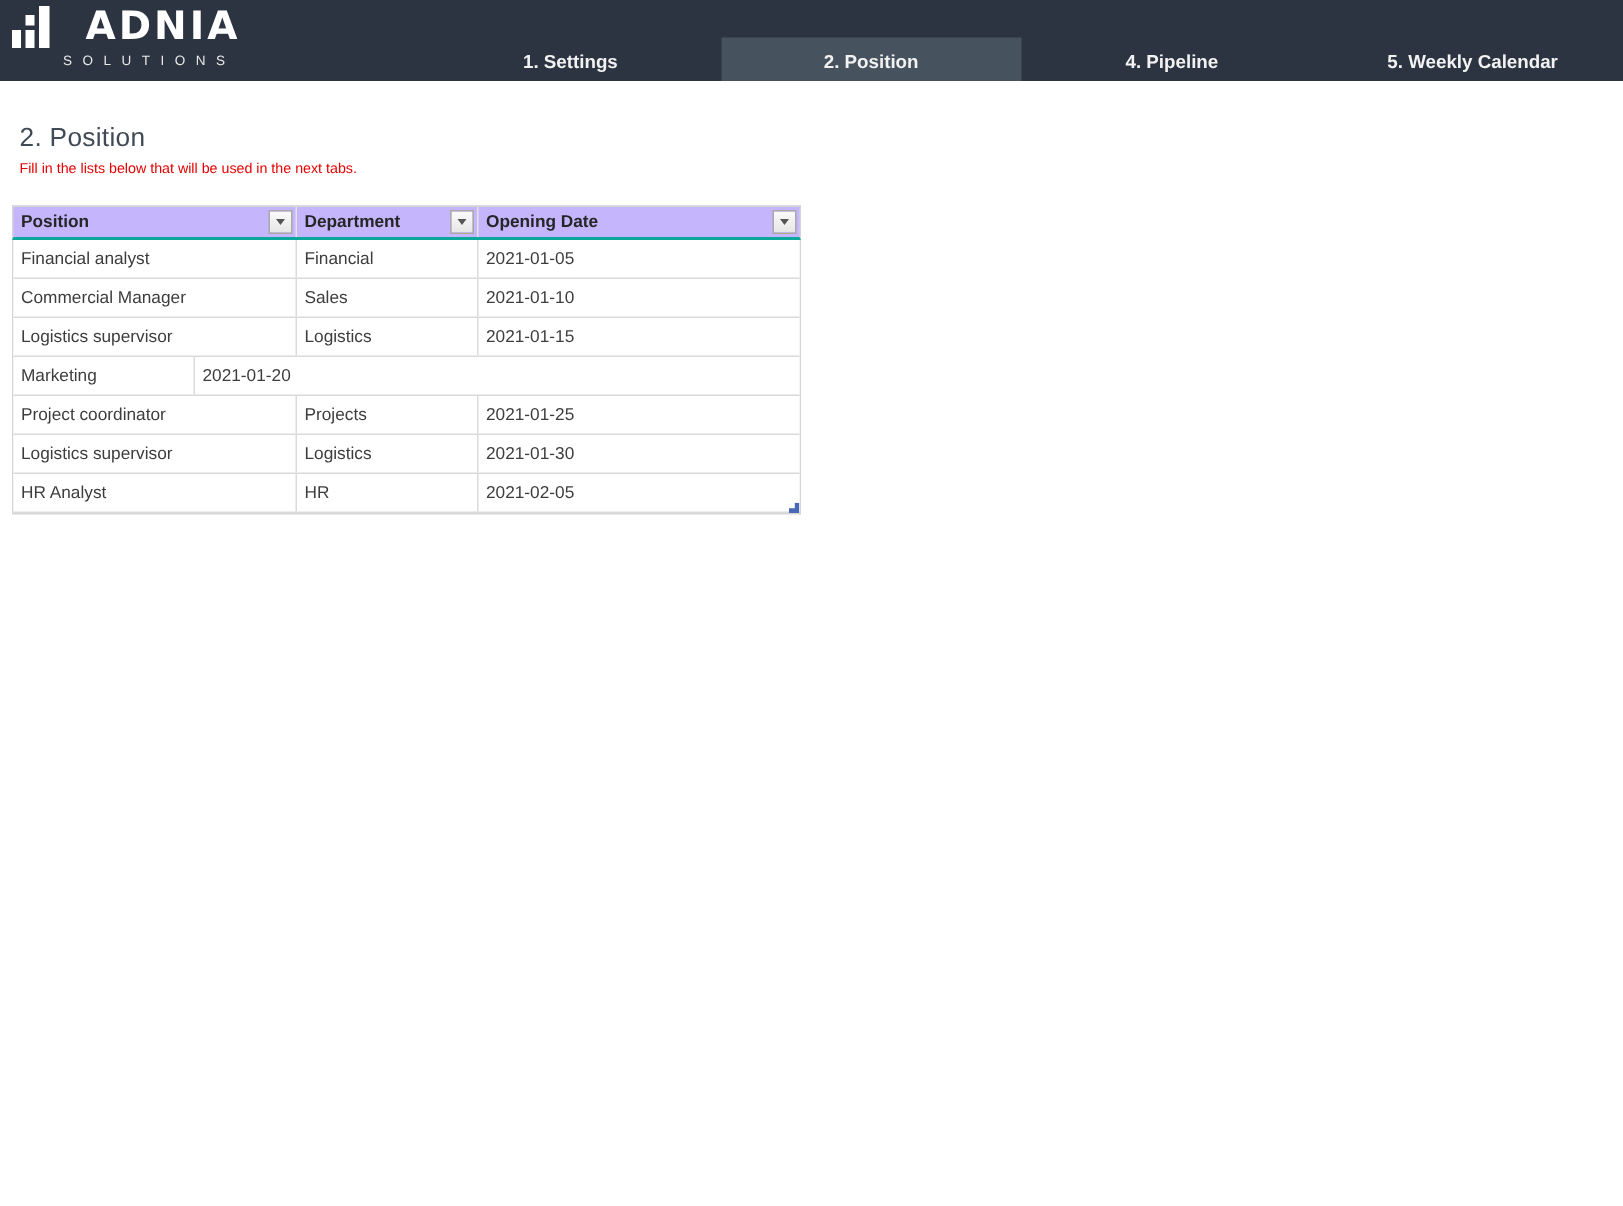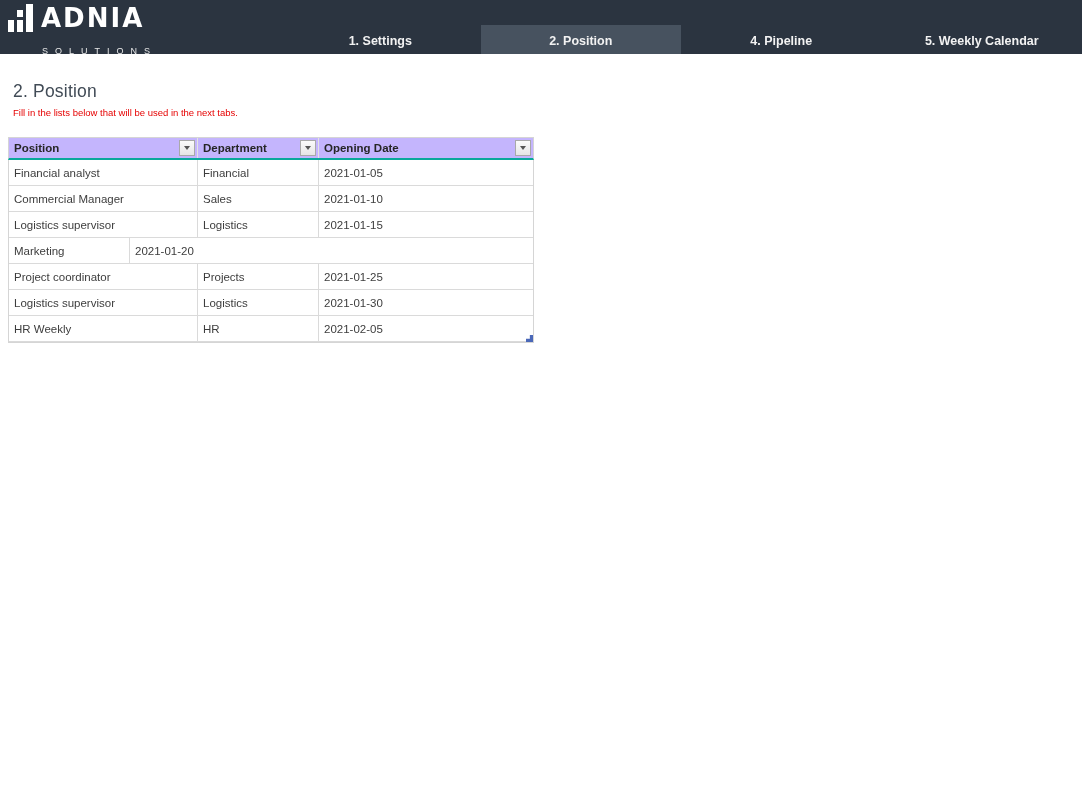--- a/index.html
+++ b/index.html
@@ -21,34 +21,34 @@
 
   
   .app-header{
     position:absolute;top:0;left:0;width:1082px;height:54px;
     background:var(--header-bg);
     display:flex;align-items:center;
   }
   .logo{
     position:absolute;left:8px;top:4px;width:150px;height:48px;
   }
-  .logo-row{display:flex;align-items:flex-end;gap:4px;}
+  .logo-row{display:flex;align-items:flex-end;gap:20px;}
   .logo-icon{display:flex;align-items:flex-end;gap:3px;height:28px;margin-right:4px;}
   .logo-icon .bar1{width:6px;height:12px;background:#fff;}
   .logo-icon .barstack{display:flex;flex-direction:column;gap:3px;justify-content:flex-end;}
   .logo-icon .dot{width:6px;height:7px;background:#fff;}
   .logo-icon .seg{width:6px;height:12px;background:#fff;}
   .logo-icon .bar3{width:7px;height:28px;background:#fff;}
   .brand{
     color:#fff;font-size:26px;font-weight:700;letter-spacing:2px;
     line-height:28px;font-family:"DejaVu Sans","Liberation Sans",sans-serif;
   }
   .tagline{
     color:#e8e8e8;font-size:9px;font-weight:400;letter-spacing:7px;
-    margin:14px 0 0 34px;
+    margin:3px 0 0 34px;
   }
 
   
   .nav-tabs{
     position:absolute;left:280px;right:0;top:0;height:54px;
     display:flex;align-items:center;margin-top:14px;
   }
   .tab{
     flex:1;height:32px;line-height:32px;text-align:center;
     color:#f2f2f2;font-size:12.5px;font-weight:600;cursor:pointer;
@@ -200,20 +200,20 @@
           <div class="tcell c0">Project coordinator</div>
           <div class="tcell c1">Projects</div>
           <div class="tcell c2">2021-01-25</div>
         </div>
         <div class="trow">
           <div class="tcell c0">Logistics supervisor</div>
           <div class="tcell c1">Logistics</div>
           <div class="tcell c2">2021-01-30</div>
         </div>
         <div class="trow">
-          <div class="tcell c0">HR Weekly</div>
+          <div class="tcell c0">HR Analyst</div>
           <div class="tcell c1">HR</div>
           <div class="tcell c2">2021-02-05</div>
         </div>
         <span class="resize-handle"></span>
     </div>
   </div>
 </main>
 
 </body></html>

